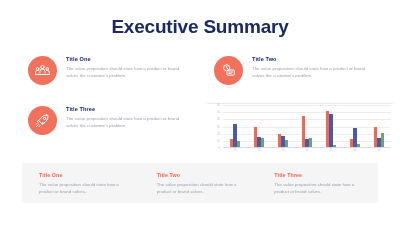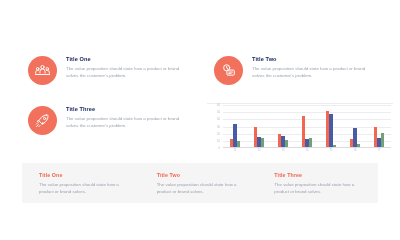--- a/index.html
+++ b/index.html
@@ -166,20 +166,21 @@
     color:#9BA0AD;
     line-height:1.7;
     max-width:104px;
   }
 </style>
 </head>
 <body>
 
 <div class="slide">
 
+  <div class="title">Executive Summary</div>
 
   <div class="features">
 
     <div class="feat f1">
       <div class="icon-circle">
         <svg width="17" height="17" viewBox="0 0 24 24" fill="none" stroke="#ffffff" stroke-width="1.4" stroke-linecap="round" stroke-linejoin="round">
           <circle cx="12" cy="7.2" r="2.3"></circle>
           <path d="M8.4 15.5v-2.1a3.6 3.6 0 0 1 7.2 0v2.1"></path>
           <circle cx="5.2" cy="9.6" r="1.8"></circle>
           <path d="M2.4 16v-1.7a2.8 2.8 0 0 1 3.9-2.5"></path>

